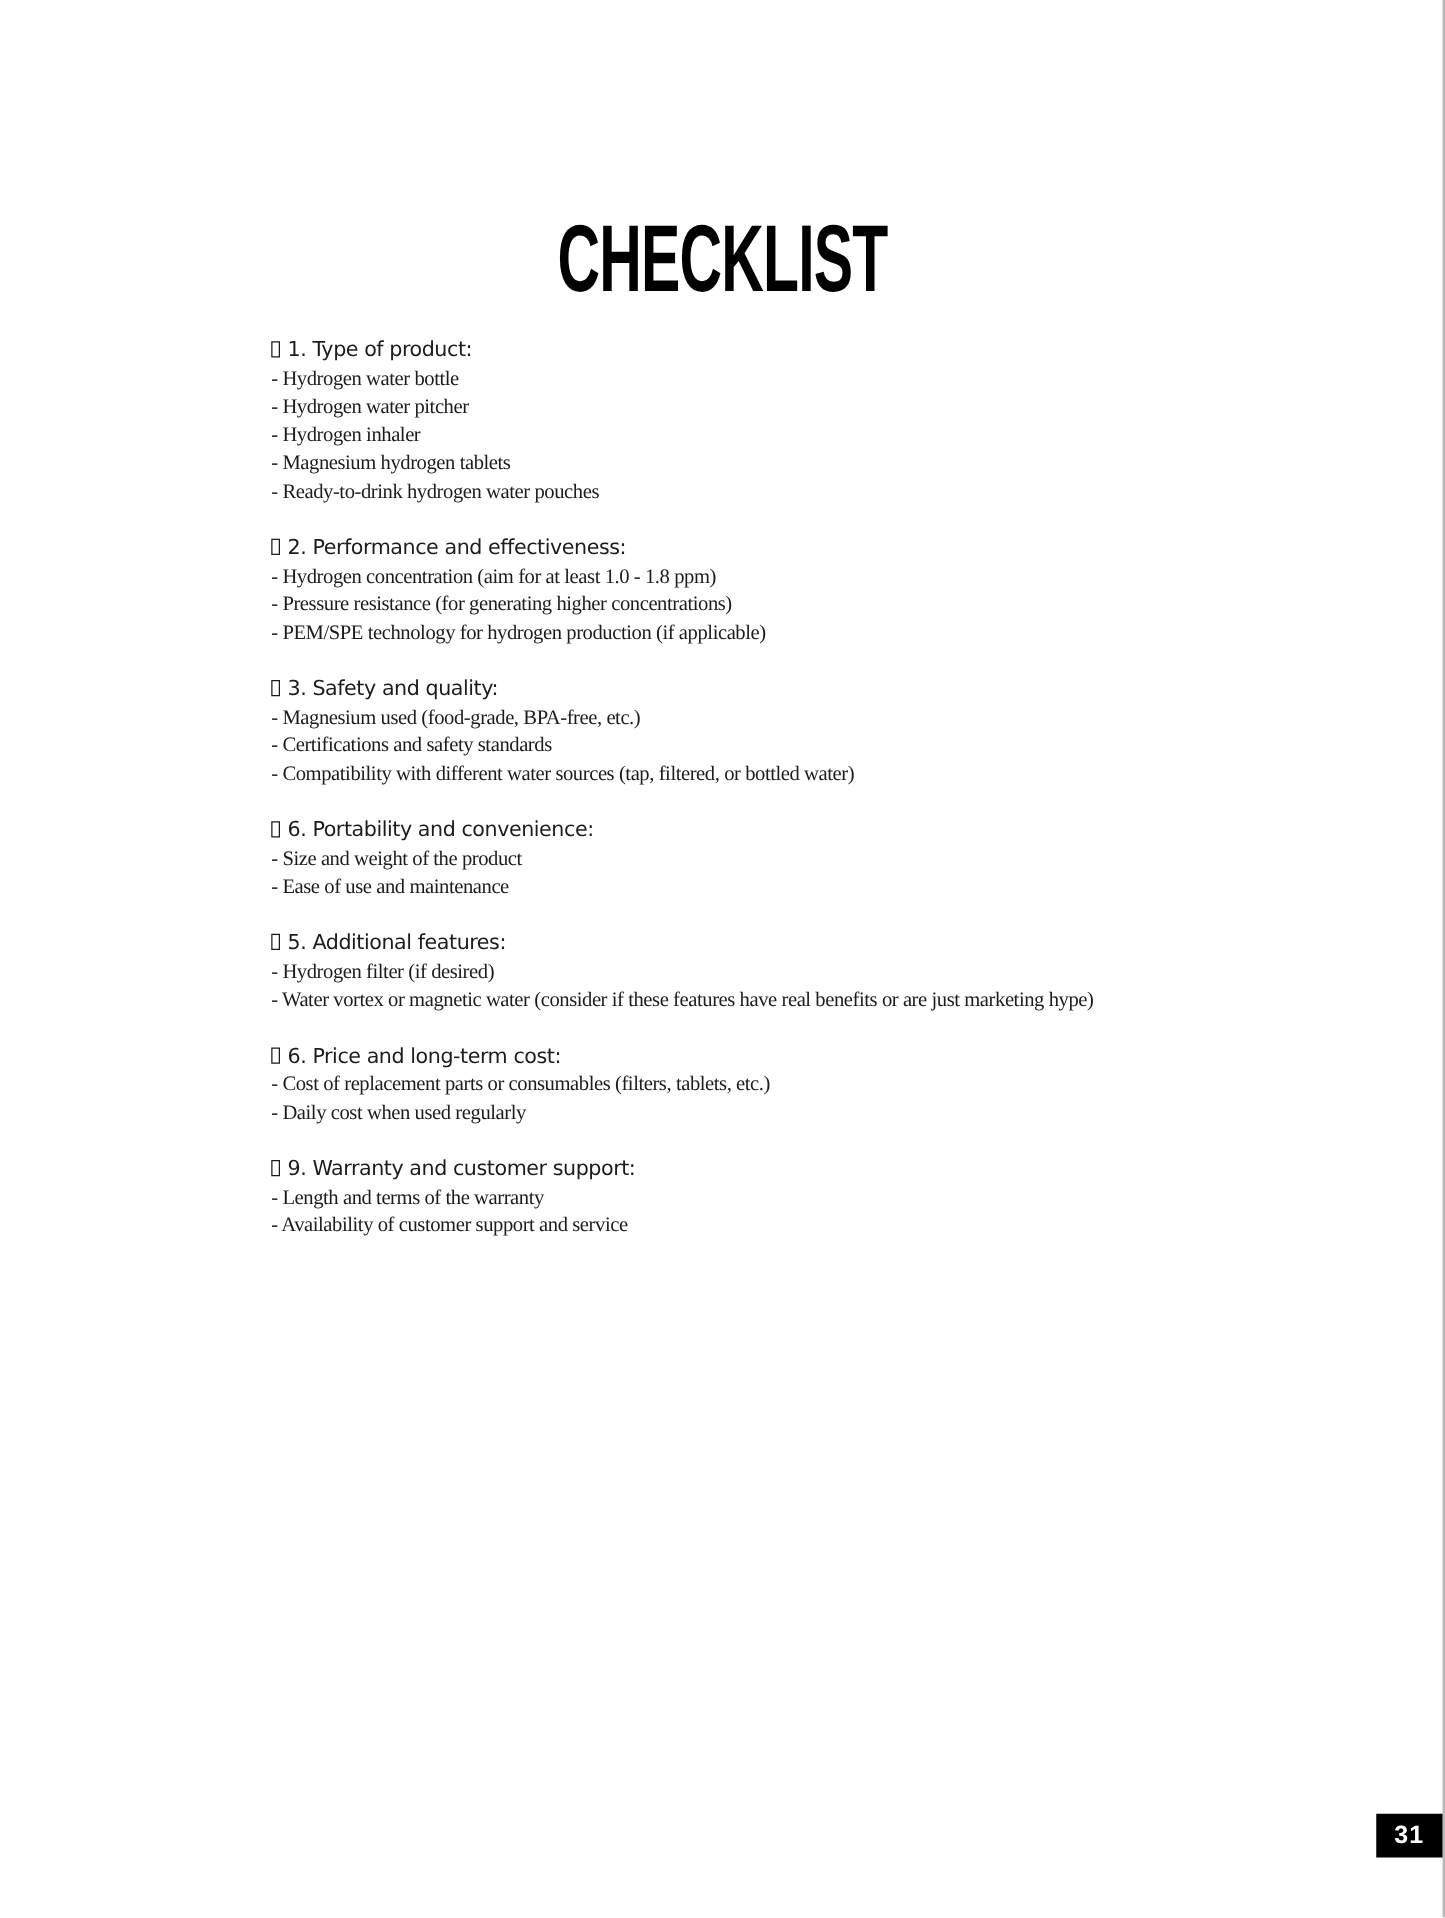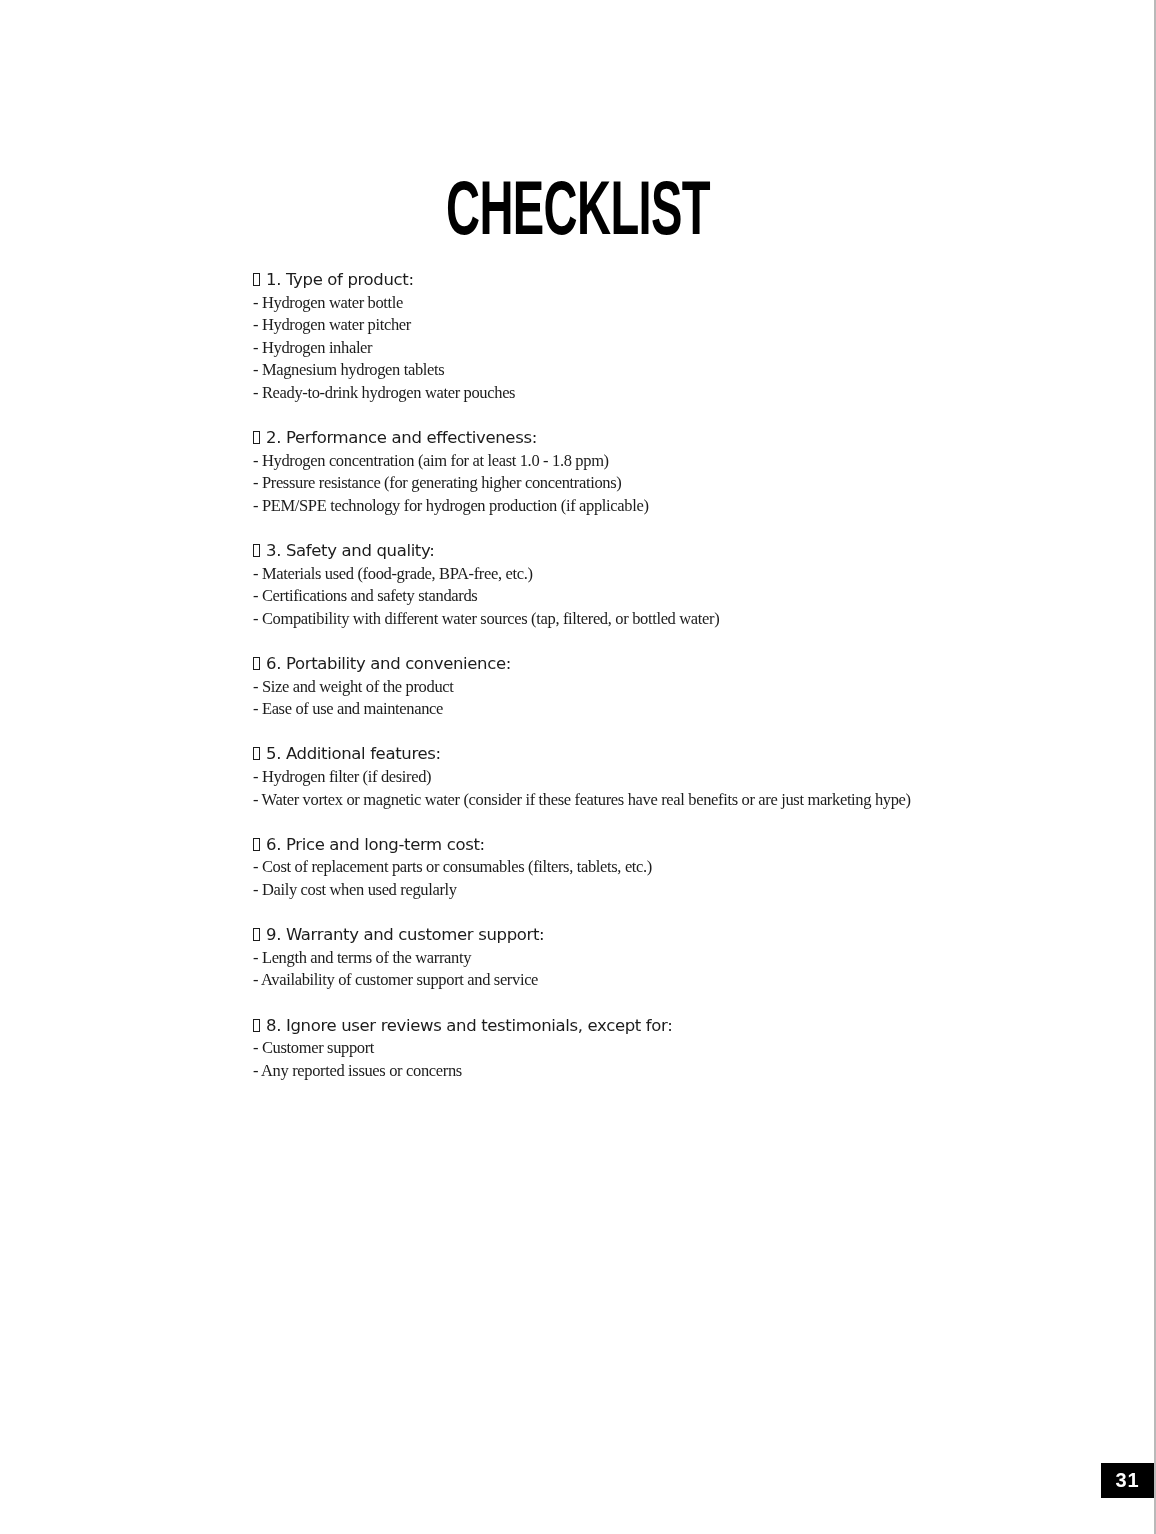--- a/index.html
+++ b/index.html
@@ -41,21 +41,20 @@
     .content {
       position: absolute;
       top: 269px;
       left: 217px;
       width: 740px;
       font-family: "DejaVu Sans", sans-serif;
       font-size: 16.5px;
       line-height: 22.6px;
       color: #1c1c1c;
       letter-spacing: -0.35px;
-      margin-left: 36px;
     }
     .section {
       margin: 0 0 22.6px 0;
     }
     .section-heading {
       display: block;
     }
     .checkbox-icon {
       display: inline-block;
       width: 7px;
@@ -76,21 +75,20 @@
       width: 53px;
       height: 35px;
       background: #000000;
       color: #ffffff;
       font-family: "Liberation Sans", sans-serif;
       font-weight: bold;
       font-size: 20px;
       line-height: 35px;
       text-align: center;
       letter-spacing: 1px;
-      margin-top: 12px;
     }
   </style>
 </head>
 <body>
 
 <div class="page-edge"></div>
 
 <h1 class="title">CHECKLIST</h1>
 
 <div class="content">
@@ -106,21 +104,21 @@
 
   <div class="section">
     <span class="section-heading"><span class="checkbox-icon"></span><span>2. Performance and effectiveness:</span></span>
     <span class="item">- Hydrogen concentration (aim for at least 1.0 - 1.8 ppm)</span>
     <span class="item">- Pressure resistance (for generating higher concentrations)</span>
     <span class="item">- PEM/SPE technology for hydrogen production (if applicable)</span>
   </div>
 
   <div class="section">
     <span class="section-heading"><span class="checkbox-icon"></span><span>3. Safety and quality:</span></span>
-    <span class="item">- Materials used (food-grade, BPA-free, etc.)</span>
+    <span class="item">- Magnesium used (food-grade, BPA-free, etc.)</span>
     <span class="item">- Certifications and safety standards</span>
     <span class="item">- Compatibility with different water sources (tap, filtered, or bottled water)</span>
   </div>
 
   <div class="section">
     <span class="section-heading"><span class="checkbox-icon"></span><span>6. Portability and convenience:</span></span>
     <span class="item">- Size and weight of the product</span>
     <span class="item">- Ease of use and maintenance</span>
   </div>
 
@@ -135,21 +133,16 @@
     <span class="item">- Cost of replacement parts or consumables (filters, tablets, etc.)</span>
     <span class="item">- Daily cost when used regularly</span>
   </div>
 
   <div class="section">
     <span class="section-heading"><span class="checkbox-icon"></span><span>9. Warranty and customer support:</span></span>
     <span class="item">- Length and terms of the warranty</span>
     <span class="item">- Availability of customer support and service</span>
   </div>
 
-  <div class="section">
-    <span class="section-heading"><span class="checkbox-icon"></span><span>8. Ignore user reviews and testimonials, except for:</span></span>
-    <span class="item">- Customer support</span>
-    <span class="item">- Any reported issues or concerns</span>
-  </div>
 
 </div>
 
 <div class="page-number">31</div>
 
 </body></html>

